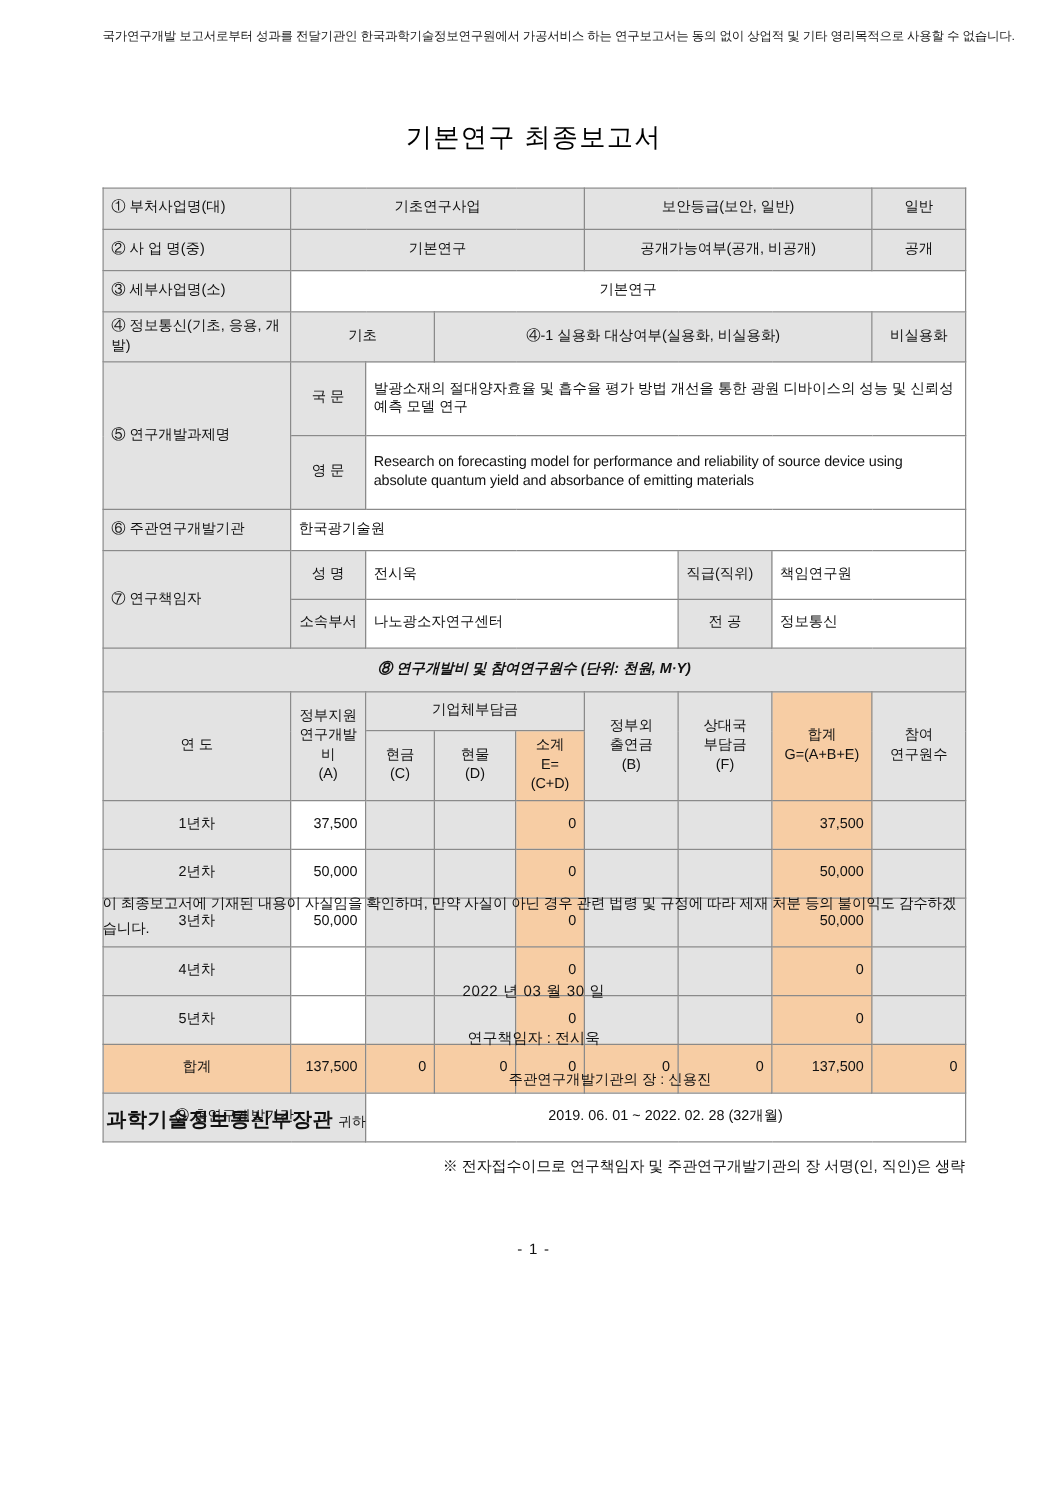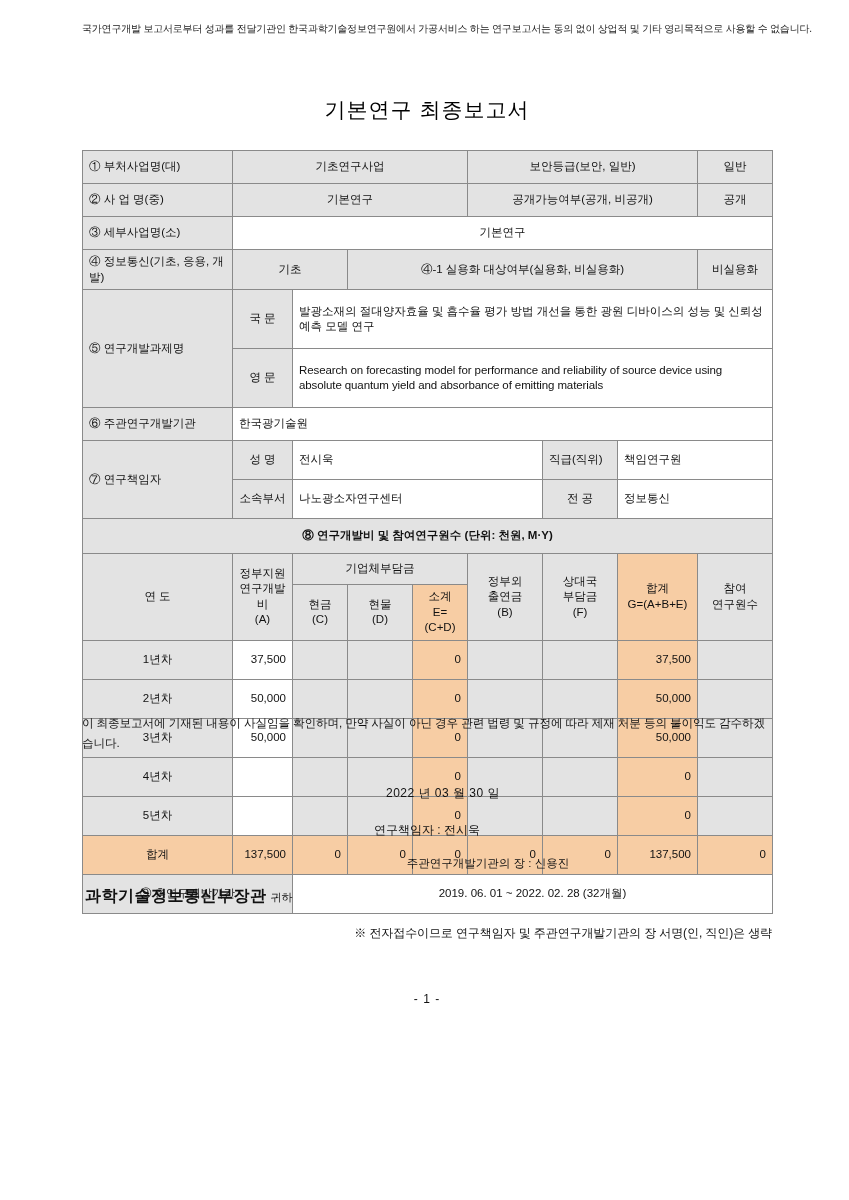--- a/index.html
+++ b/index.html
@@ -75,34 +75,34 @@
   .small { font-size: 10.5px; }
   .eng {
     font-size: 10.8px;
     letter-spacing: -0.1px;
     line-height: 1.45;
   }
   .kor-title {
     font-size: 11.5px;
     line-height: 1.5;
   }
-  .bold { font-weight: bold; }
+  .bold { font-weight: bold; font-style: italic; }
 
   .statement {
     position: absolute;
     left: 0;
     top: 713px;
     width: 690px;
     font-size: 11.6px;
     line-height: 1.7;
     letter-spacing: -0.1px;
   }
   .dateline {
     position: absolute;
-    left: 16px;
+    left: 0;
     top: 785px;
     width: 690px;
     text-align: center;
     font-size: 12px;
     letter-spacing: 0.5px;
   }
   .signline1 {
     position: absolute;
     left: 0;
     top: 822px;

